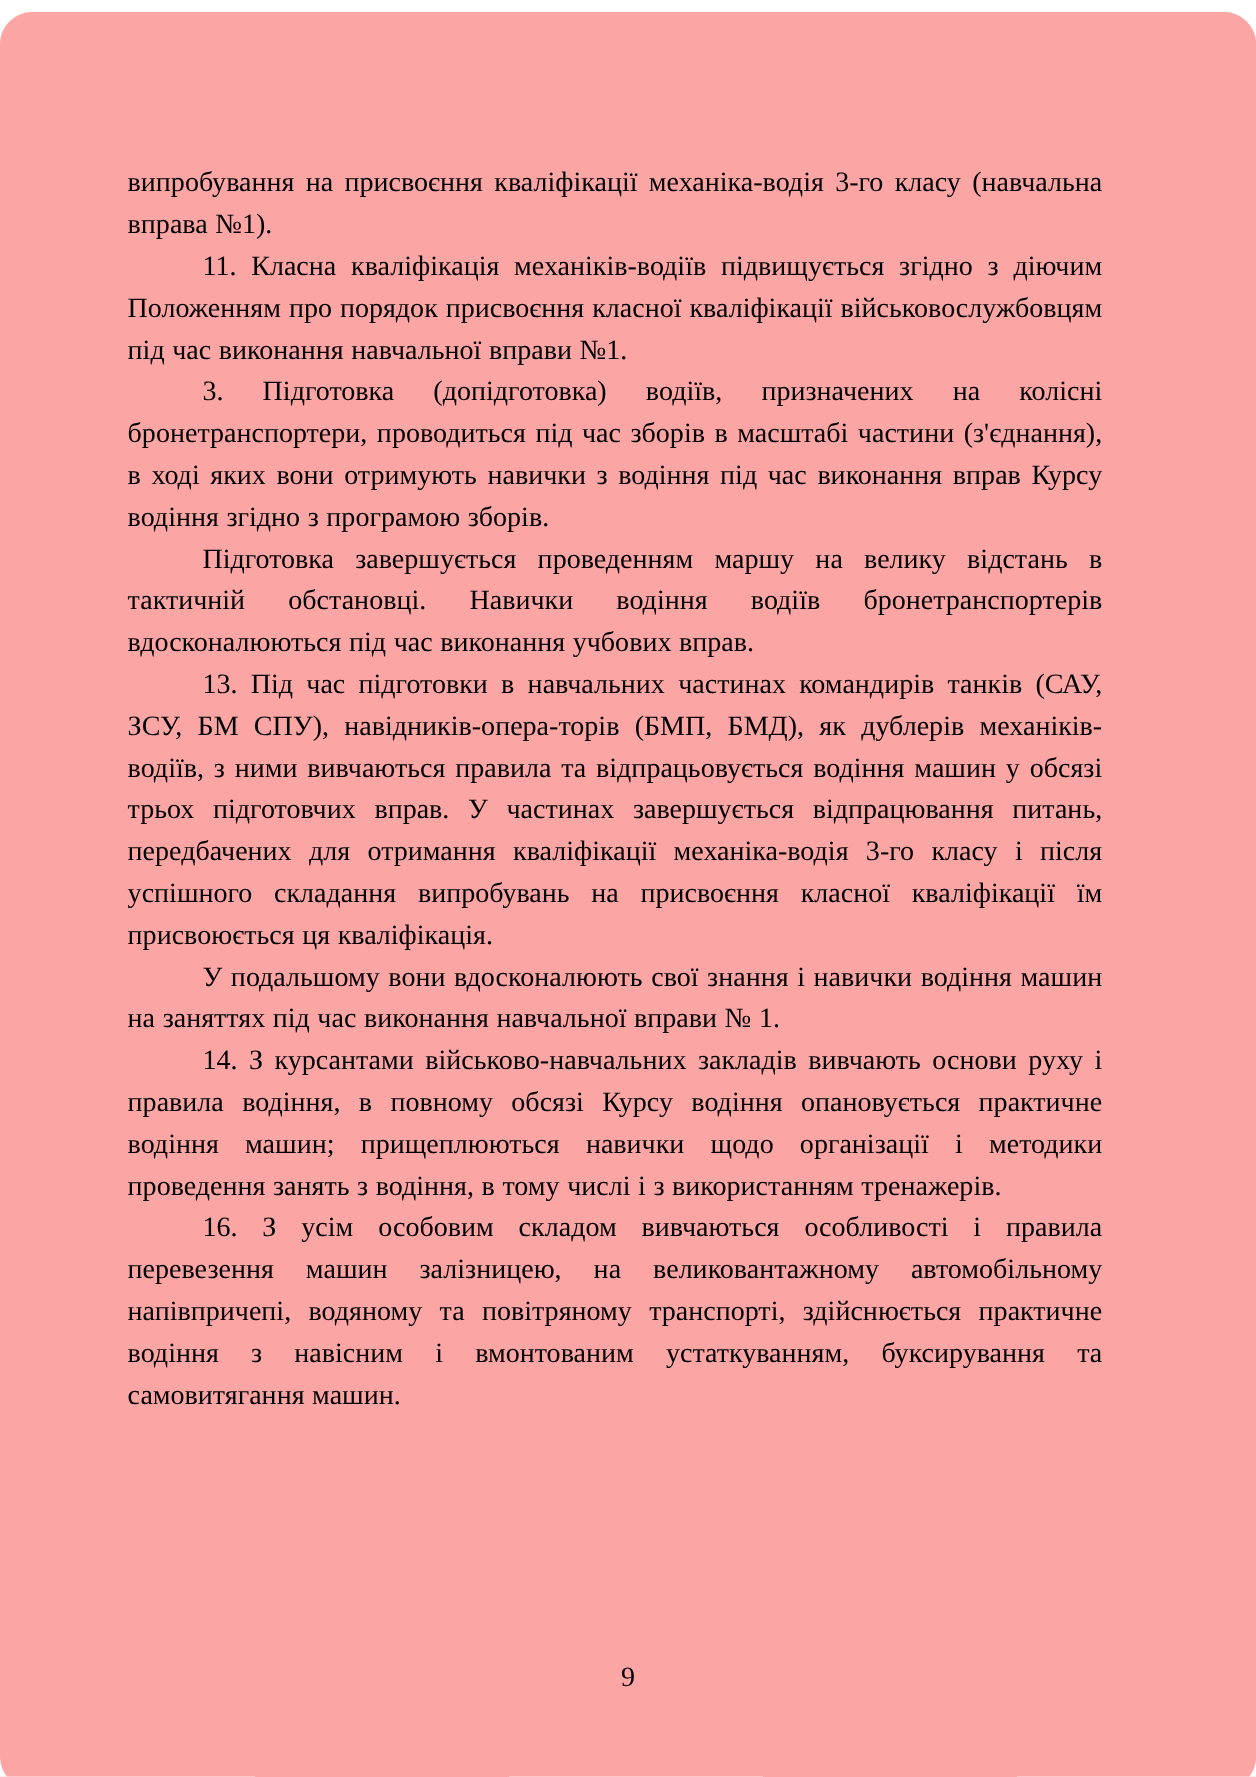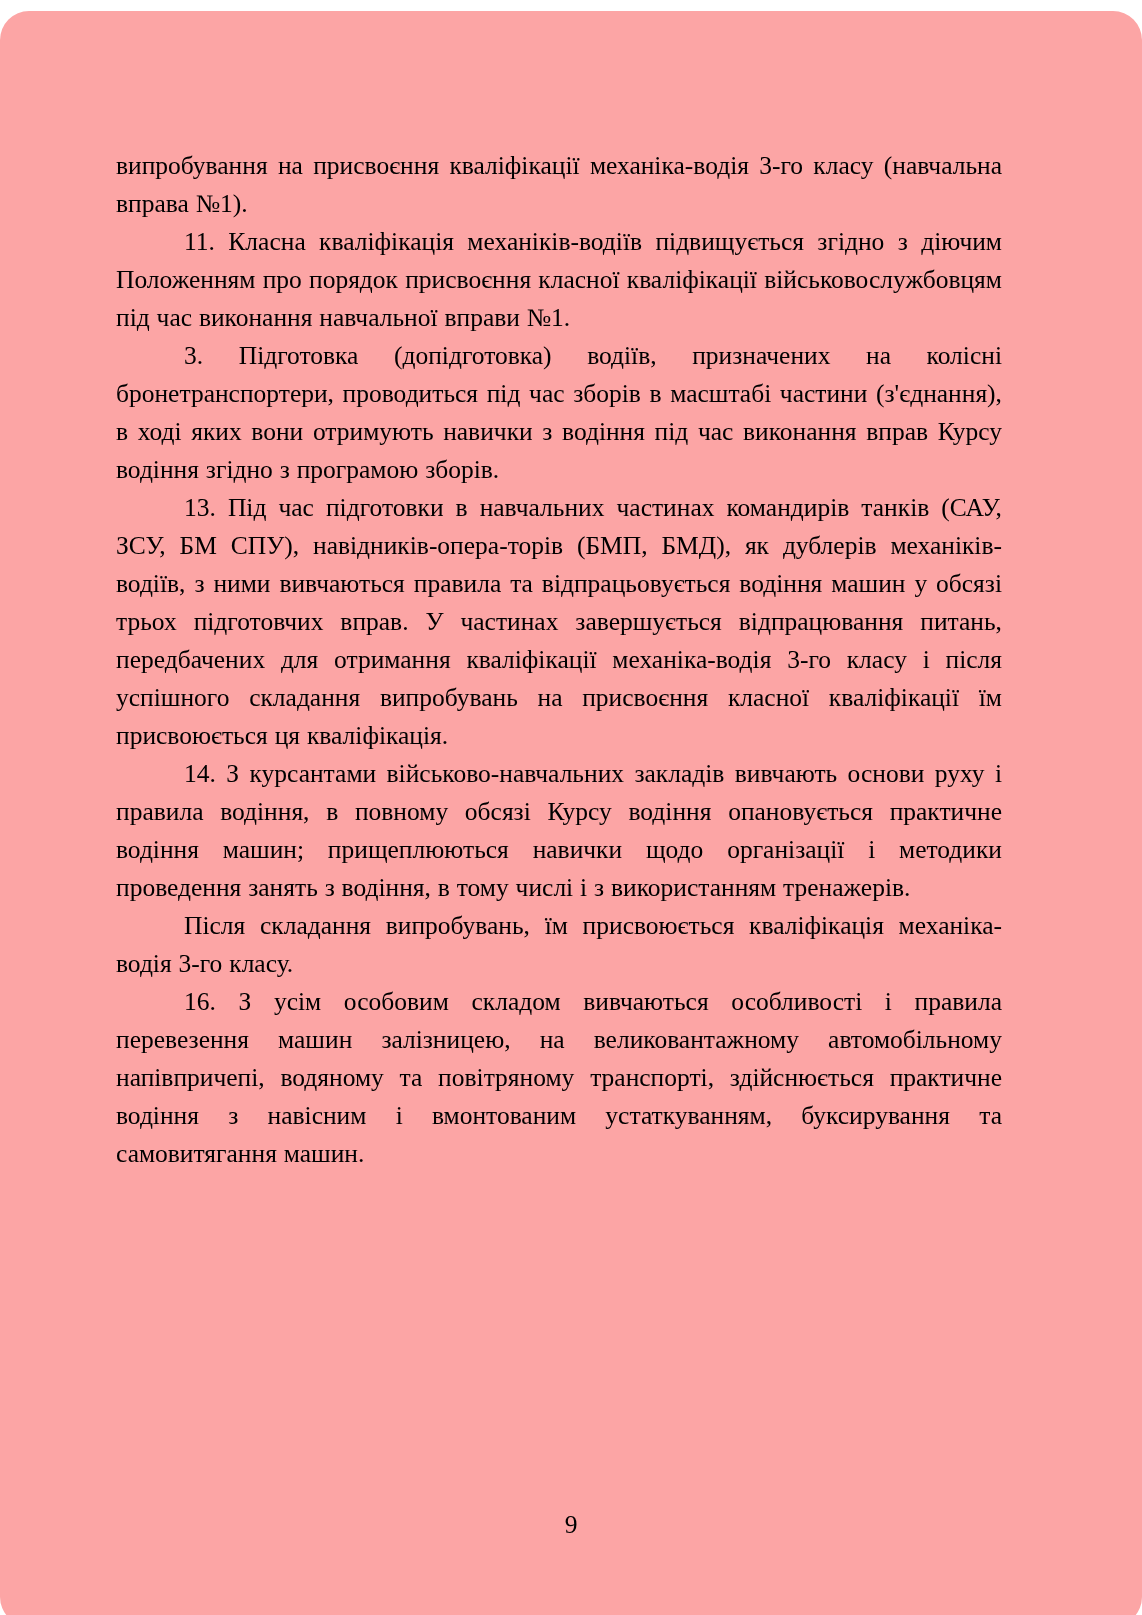--- a/index.html
+++ b/index.html
@@ -72,27 +72,28 @@
 <div class="page">
 
   <div class="text-block">
 
     <p class="para no-indent"><span>випробування на присвоєння кваліфікації механіка-водія 3-го класу (навчальна вправа №1).</span></p>
 
     <p class="para"><span class="num">11.</span> <span>Класна кваліфікація механіків-водіїв підвищується згідно з діючим Положенням про порядок присвоєння класної кваліфікації військовослужбовцям під час виконання навчальної вправи №1.</span></p>
 
     <p class="para"><span class="num">3.</span> <span>Підготовка (допідготовка) водіїв, призначених на колісні бронетранспортери, проводиться під час зборів в масштабі частини (з'єднання), в ході яких вони отримують навички з водіння під час виконання вправ Курсу водіння згідно з програмою зборів.</span></p>
 
+    <p class="para"><span>Підготовка завершується проведенням маршу на велику відстань в тактичній обстановці. Навички водіння водіїв бронетранспортерів вдосконалюються під час виконання учбових вправ.</span></p>
 
     <p class="para"><span class="num">13.</span> <span>Під час підготовки в навчальних частинах командирів танків (САУ, ЗСУ, БМ СПУ), навідників-опера-торів (БМП, БМД), як дублерів механіків-водіїв, з ними вивчаються правила та відпрацьовується водіння машин у обсязі трьох підготовчих вправ. У частинах завершується відпрацювання питань, передбачених для отримання кваліфікації механіка-водія 3-го класу і після успішного складання випробувань на присвоєння класної кваліфікації їм присвоюється ця кваліфікація.</span></p>
 
+    <p class="para"><span>У подальшому вони вдосконалюють свої знання і навички водіння машин на заняттях під час виконання навчальної вправи № 1.</span></p>
 
     <p class="para"><span class="num">14.</span> <span>З курсантами військово-навчальних закладів вивчають основи руху і правила водіння, в повному обсязі Курсу водіння опановується практичне водіння машин; прищеплюються навички щодо організації і методики проведення занять з водіння, в тому числі і з використанням тренажерів.</span></p>
 
-    <p class="para"><span>Після складання випробувань, їм присвоюється кваліфікація механіка-водія 3-го класу.</span></p>
 
 
 
     <p class="para"><span class="num">16.</span> <span>З усім особовим складом вивчаються особливості і правила перевезення машин залізницею, на великовантажному автомобільному напівпричепі, водяному та повітряному транспорті, здійснюється практичне водіння з навісним і вмонтованим устаткуванням, буксирування та самовитягання машин.</span></p>
 
   </div>
 
   <div class="page-number">9</div>
 
 </div>

